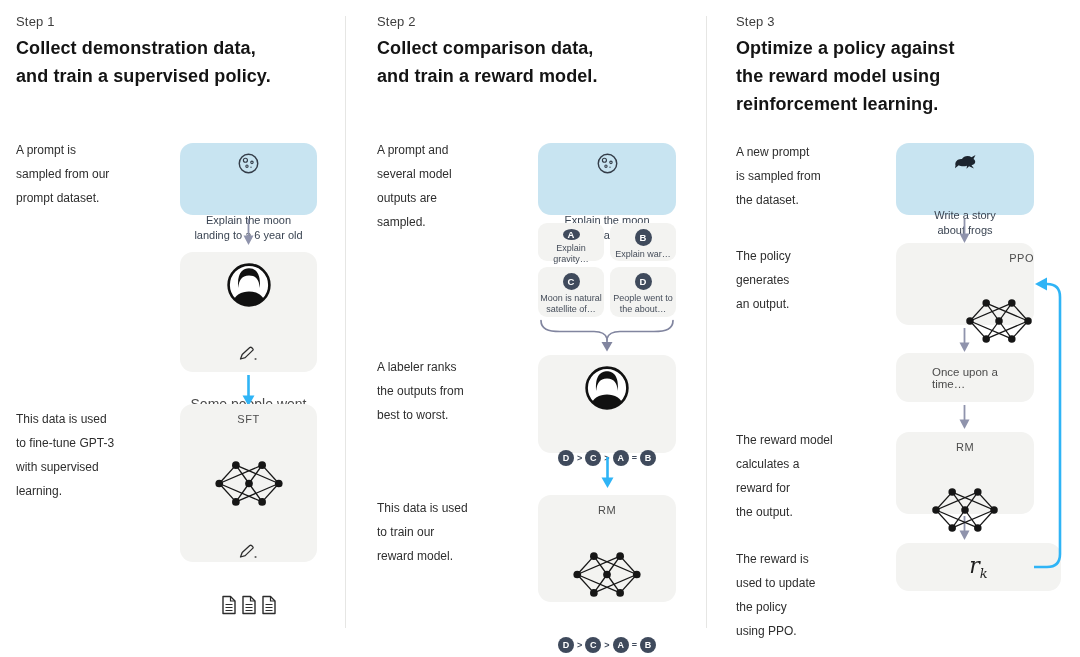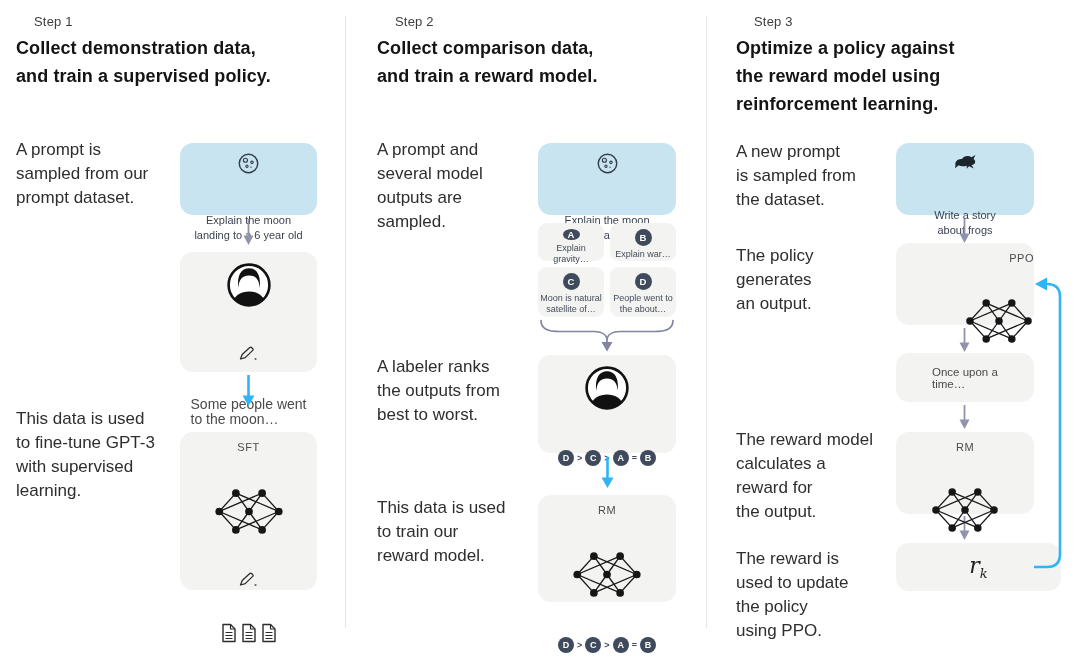--- a/index.html
+++ b/index.html
@@ -1,23 +1,23 @@
 <!DOCTYPE html>
 <html><head>
 <meta charset="utf-8">
 <style>
   html,body{margin:0;padding:0;background:#ffffff;}
   .canvas{
     position:relative;width:1080px;height:657px;background:#ffffff;
     font-family:"Liberation Sans", sans-serif;overflow:hidden;
   }
   .divider{position:absolute;top:16px;height:612px;width:1px;background:#e6e6e4;}
-  .step-label{position:absolute;font-size:13px;color:#3d3d3d;letter-spacing:.2px;margin-left:18px;}
+  .step-label{position:absolute;font-size:13px;color:#3d3d3d;letter-spacing:.2px;}
   .col-title{position:absolute;font-size:18px;font-weight:700;color:#141414;line-height:28px;white-space:pre-line;letter-spacing:.1px;}
-  .caption{position:absolute;font-size:17px;color:#2e2e2e;line-height:24px;white-space:pre-line;}
+  .caption{position:absolute;font-size:12px;color:#2e2e2e;line-height:24px;white-space:pre-line;}
   .card{position:absolute;border-radius:13px;display:flex;flex-direction:column;align-items:center;box-sizing:border-box;gap:32px;}
   .card-blue{background:#c8e4f1;}
   .card-gray{background:#f3f3f1;}
   .prompt-text{font-size:11px;line-height:15px;color:#3a4452;text-align:center;white-space:pre-line;margin-top:5px;}
   .demo-text{font-size:14px;line-height:15px;color:#4a4a4a;text-align:left;white-space:pre-line;margin-top:4px;}
   .net-label{font-size:11px;color:#4c4c4c;letter-spacing:.5px;margin-top:9px;}
   .opt-card{position:absolute;border-radius:9px;background:#f3f3f1;display:flex;flex-direction:column;align-items:center;box-sizing:border-box;padding-top:6px;}
   .opt-text{font-size:9px;line-height:11px;color:#454d5a;text-align:center;white-space:pre-line;margin-top:3px;}
   .badge{width:17px;height:17px;border-radius:50%;background:#3f4a5c;color:#ffffff;
          display:flex;align-items:center;justify-content:center;font-size:9.5px;font-weight:700;}
@@ -97,21 +97,21 @@
 to the moon…</div>
   </div>
 
   <div class="arrow" style="left:240px;top:375px;">
     <svg width="17" height="32" viewBox="0 0 17 32">
       <line x1="8.5" y1="0" x2="8.5" y2="21" stroke="#2fb4f6" stroke-width="2.6"></line>
       <polygon points="2.5,20.5 14.5,20.5 8.5,31" fill="#2fb4f6"></polygon>
     </svg>
   </div>
 
-  <div class="card card-gray" style="left:180px;top:432px;width:137px;height:158px;">
+  <div class="card card-gray" style="left:180px;top:404px;width:137px;height:158px;">
     <div class="net-label">SFT</div>
     <span style="margin-top:2px;">
       <svg width="72" height="49" viewBox="0 0 82 56">
         <g stroke="#161616" stroke-width="1.5">
           <line x1="7" y1="28" x2="26" y2="7"></line>
             <line x1="7" y1="28" x2="56" y2="7"></line>
           <line x1="7" y1="28" x2="26" y2="49"></line>
             <line x1="7" y1="28" x2="56" y2="49"></line>
           <line x1="41" y1="28" x2="26" y2="7"></line>
             <line x1="41" y1="28" x2="56" y2="7"></line>

